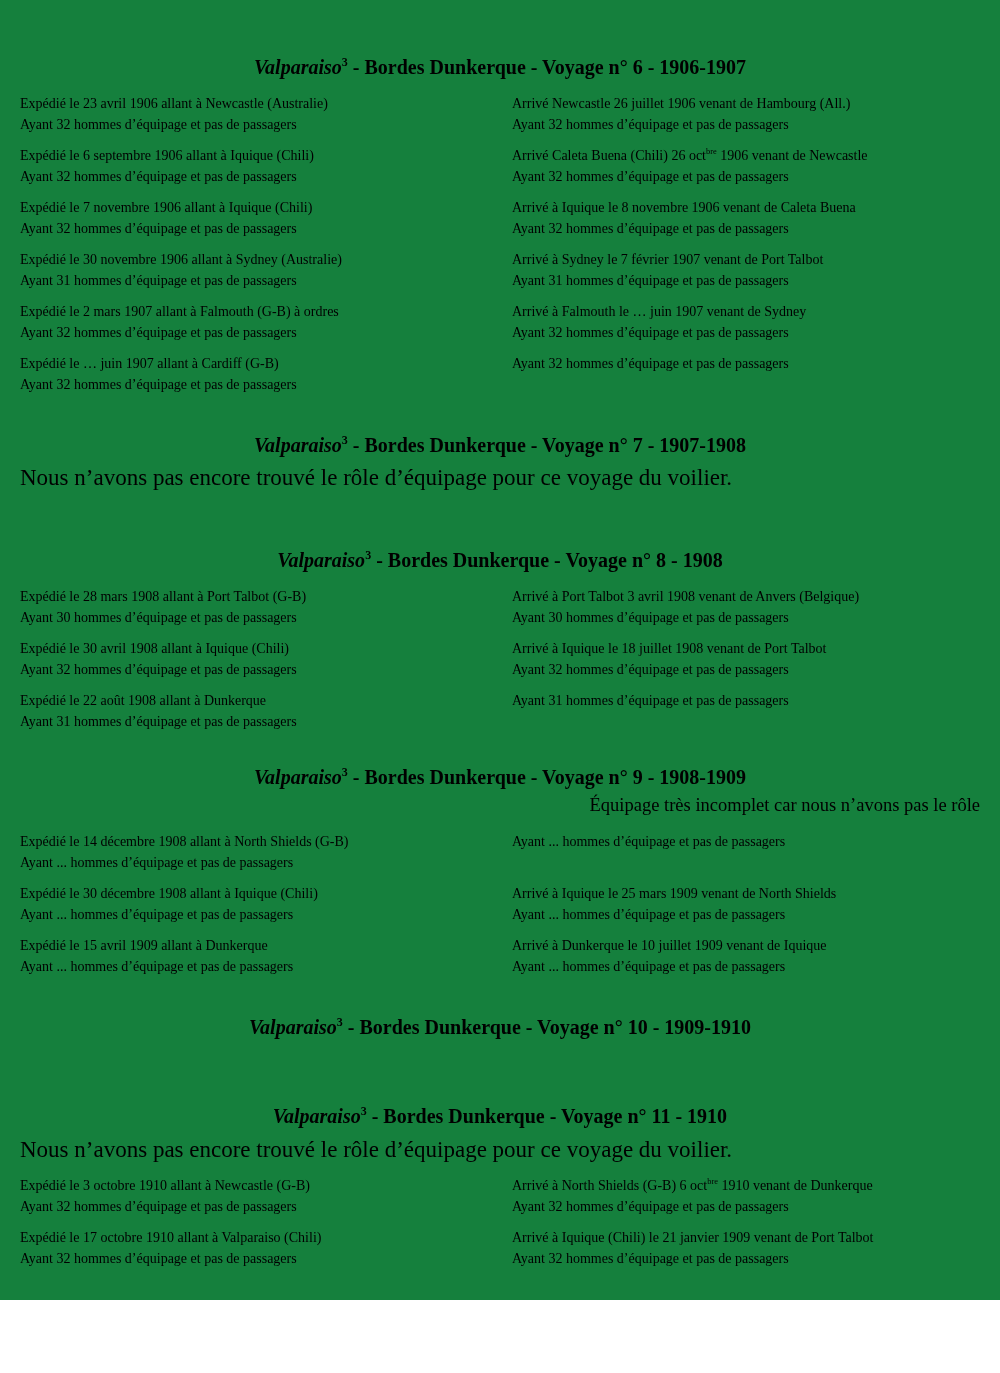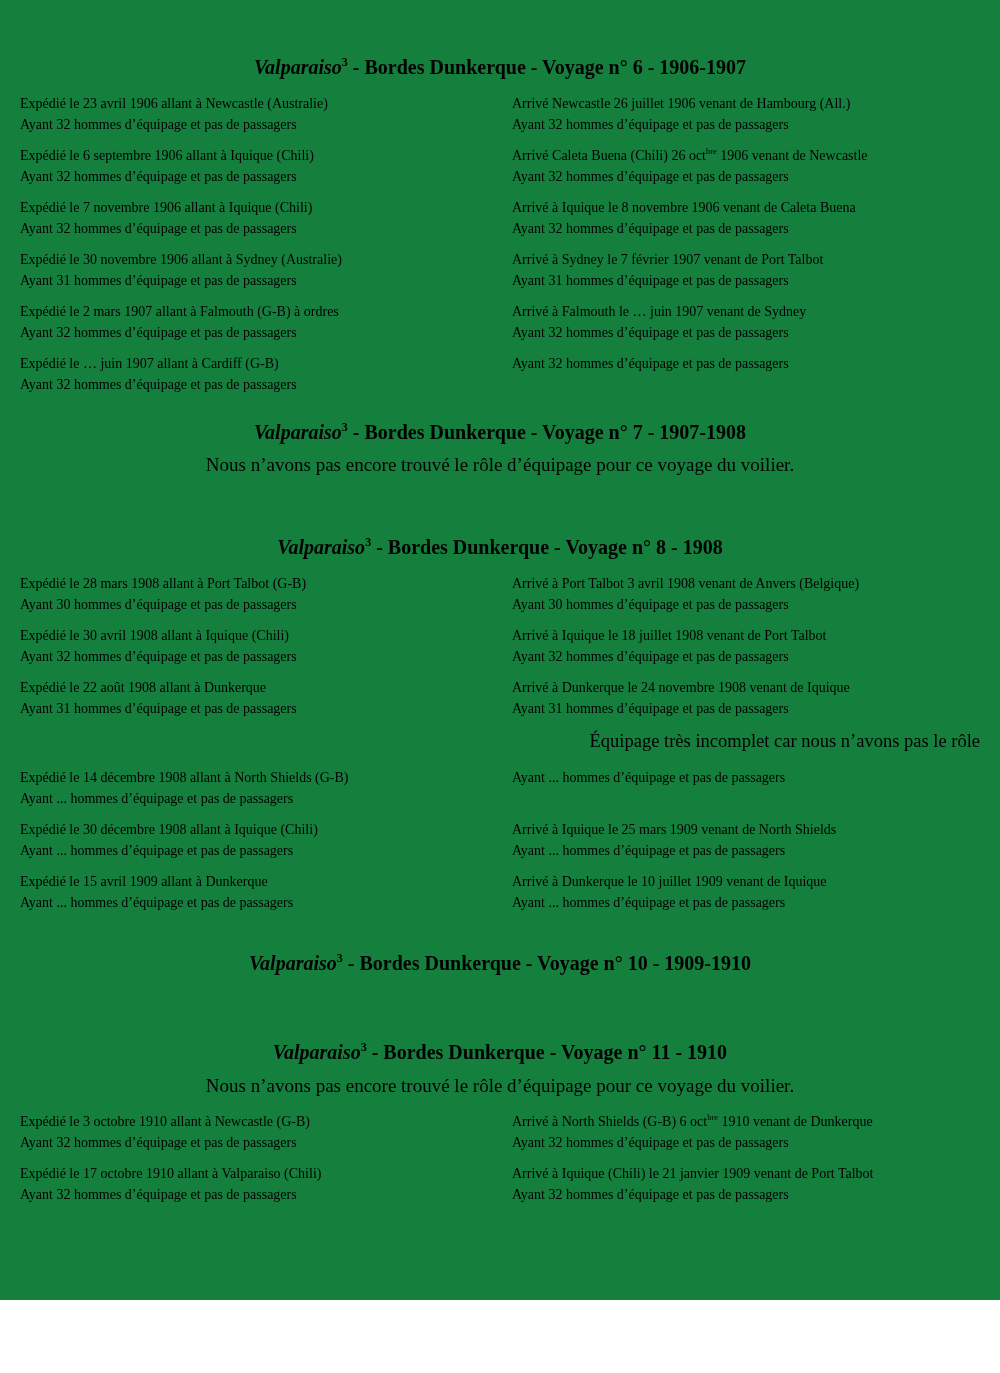--- a/index.html
+++ b/index.html
@@ -8,27 +8,27 @@
     padding:55px 20px 12px 20px;overflow:hidden;
     background:#15803d;color:#000000;
     font-family:"Liberation Serif","DejaVu Serif",serif;
   }
   .title{
     margin:0;text-align:center;font-size:20px;line-height:24px;
     font-weight:bold;white-space:nowrap;
   }
   .title .ship{font-style:italic;}
   sup{font-size:0.6em;line-height:0;}
-  .note{margin:0;text-align:center;font-size:19px;line-height:24px;}
+  .note{margin:0;text-align:left;font-size:23px;line-height:24px;}
   .subtitle{margin:0;text-align:right;font-size:18.5px;line-height:24px;}
   .rows{margin-top:14px;}
   .pair{display:grid;grid-template-columns:492px 1fr;margin-bottom:10px;}
   .cell p{margin:0;font-size:14px;line-height:21px;white-space:nowrap;}
   .mt4{margin-top:4px}.mt9{margin-top:9px}.mt10{margin-top:10px}
-  .mt13{margin-top:13px}.mt14{margin-top:14px}.mt30{margin-top:25px}
+  .mt13{margin-top:13px}.mt14{margin-top:14px}.mt30{margin-top:38px}
   .mt33{margin-top:33px}.mt38{margin-top:38px}.mt57{margin-top:57px}
   .mt58{margin-top:58px}.mt65{margin-top:65px}
 </style>
 </head>
 <body>
 
 <div class="page">
 
   <section>
     <h2 class="title"><em class="ship">Valparaiso</em><sup>3</sup><span> - Bordes Dunkerque - Voyage n° 6 - 1906-1907</span></h2>
@@ -122,28 +122,28 @@
           <p>Arrivé à Iquique le 18 juillet 1908 venant de Port Talbot</p>
           <p>Ayant 32 hommes d’équipage et pas de passagers</p>
         </div>
       </div>
       <div class="pair">
         <div class="cell">
           <p>Expédié le 22 août 1908 allant à Dunkerque</p>
           <p>Ayant 31 hommes d’équipage et pas de passagers</p>
         </div>
         <div class="cell">
-          <p>Arrivé à Dunkerque le 24 novembre 1908 venant de Iquique</p>
-          <p>Ayant 31 hommes d’équipage et pas de passagers</p>
-        </div>
-      </div>
-    </div>
-  </section>
-
-  <section>
+          <p>Ayant 31 hommes d’équipage et pas de passagers</p>
+        </div>
+      </div>
+    </div>
+  </section>
+
+  <section>
+    <h2 class="title mt33"><em class="ship">Valparaiso</em><sup>3</sup><span> - Bordes Dunkerque - Voyage n° 9 - 1908-1909</span></h2>
     <p class="subtitle mt4">Équipage très incomplet car nous n’avons pas le rôle</p>
     <div class="rows mt14">
       <div class="pair">
         <div class="cell">
           <p>Expédié le 14 décembre 1908 allant à North Shields (G-B)</p>
           <p>Ayant ... hommes d’équipage et pas de passagers</p>
         </div>
         <div class="cell">
           <p>Ayant ... hommes d’équipage et pas de passagers</p>
         </div>

